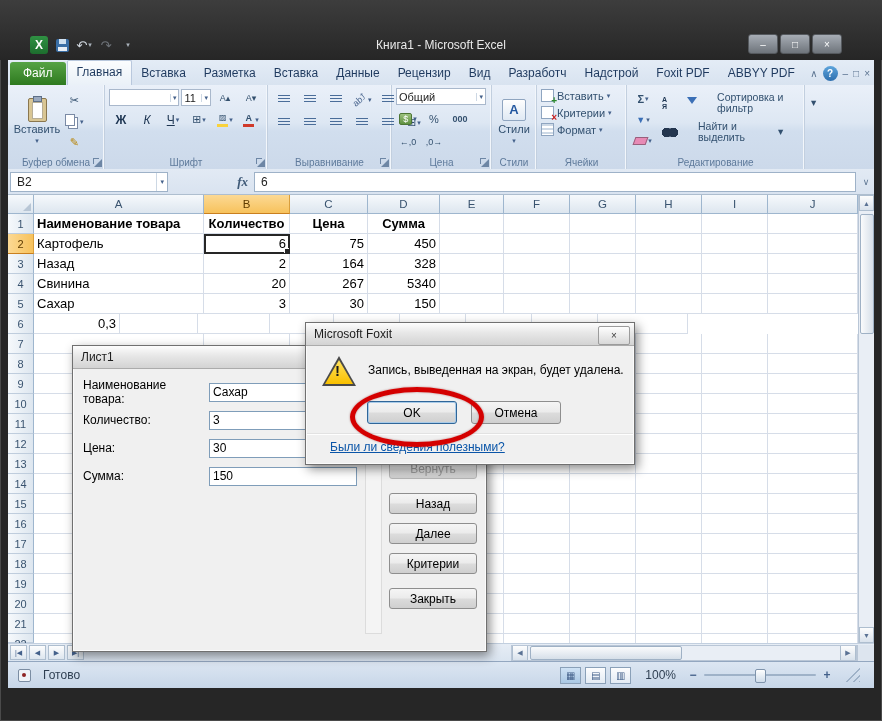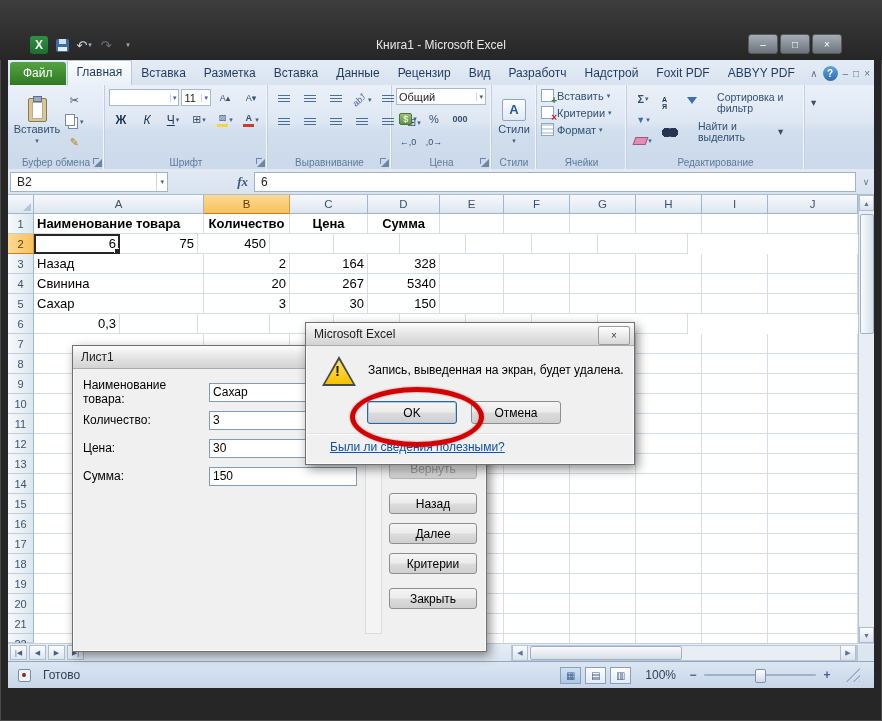--- a/index.html
+++ b/index.html
@@ -491,20 +491,21 @@
             <div class="cell" style="width: 72px; text-align: center; font-weight: bold;">Сумма</div>
             <div class="cell" style="width: 64px;"></div>
             <div class="cell" style="width: 66px;"></div>
             <div class="cell" style="width: 66px;"></div>
             <div class="cell" style="width: 66px;"></div>
             <div class="cell" style="width: 66px;"></div>
             <div class="cell" style="width: 90px;"></div>
           </div>
           <div class="grow">
             <div class="rowh hl">2</div>
+            <div class="cell" style="width: 170px;">Картофель</div>
             <div class="cell sel" style="width: 86px; text-align: right;">6</div>
             <div class="cell" style="width: 78px; text-align: right;">75</div>
             <div class="cell" style="width: 72px; text-align: right;">450</div>
             <div class="cell" style="width: 64px;"></div>
             <div class="cell" style="width: 66px;"></div>
             <div class="cell" style="width: 66px;"></div>
             <div class="cell" style="width: 66px;"></div>
             <div class="cell" style="width: 66px;"></div>
             <div class="cell" style="width: 90px;"></div>
           </div>
@@ -839,21 +840,21 @@
         <button class="fd-btn off">Вернуть</button>
         <button class="fd-btn">Назад</button>
         <button class="fd-btn">Далее</button>
         <button class="fd-btn">Критерии</button>
         <button class="fd-btn">Закрыть</button>
       </div>
   </div>
 
   <div class="dlg alert-dialog">
     <div class="dlg-title">
-      <span>Microsoft Excel</span>
+      <span>Microsoft Foxit</span>
     </div>
     <span class="md-close">×</span>
     <span class="warn"></span>
     <span class="warn-ex">!</span>
     <div class="md-text">Запись, выведенная на экран, будет удалена.</div>
     <button class="md-btn md-ok">OK</button>
     <button class="md-btn md-cancel">Отмена</button>
     <div class="md-sep"></div>
     <a class="md-link">Были ли сведения полезными?</a>
     <div class="oval"></div>

